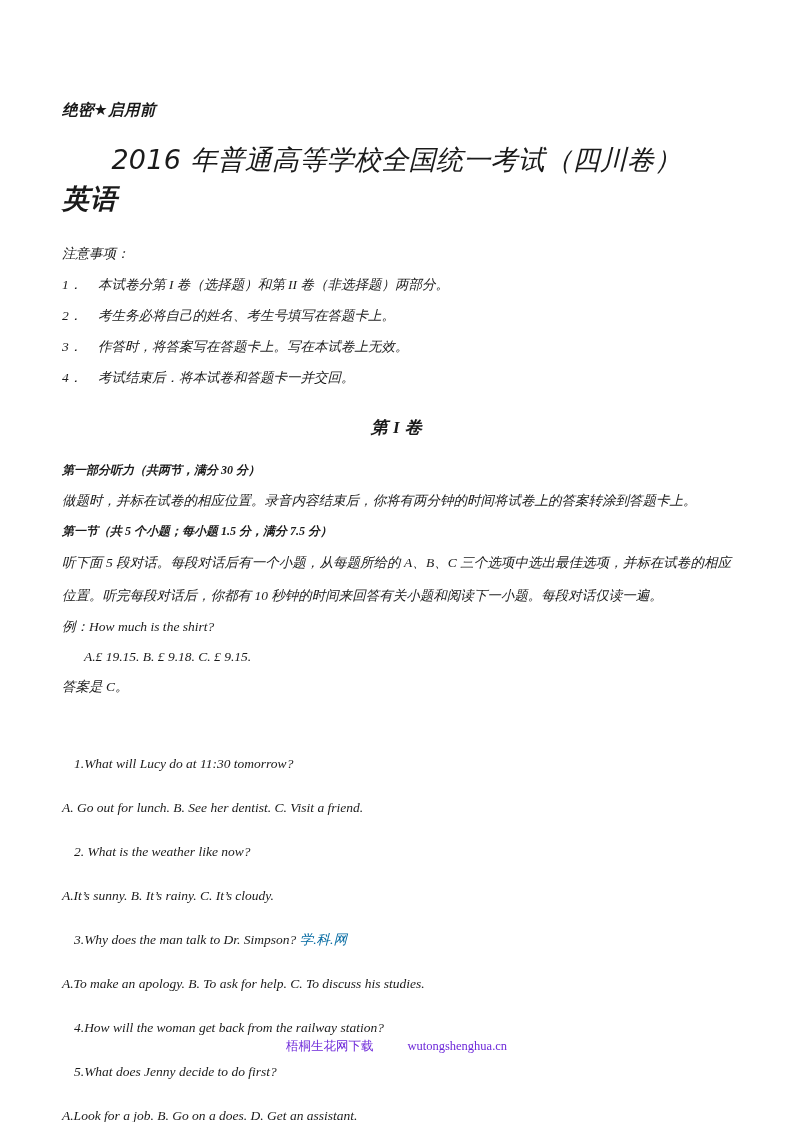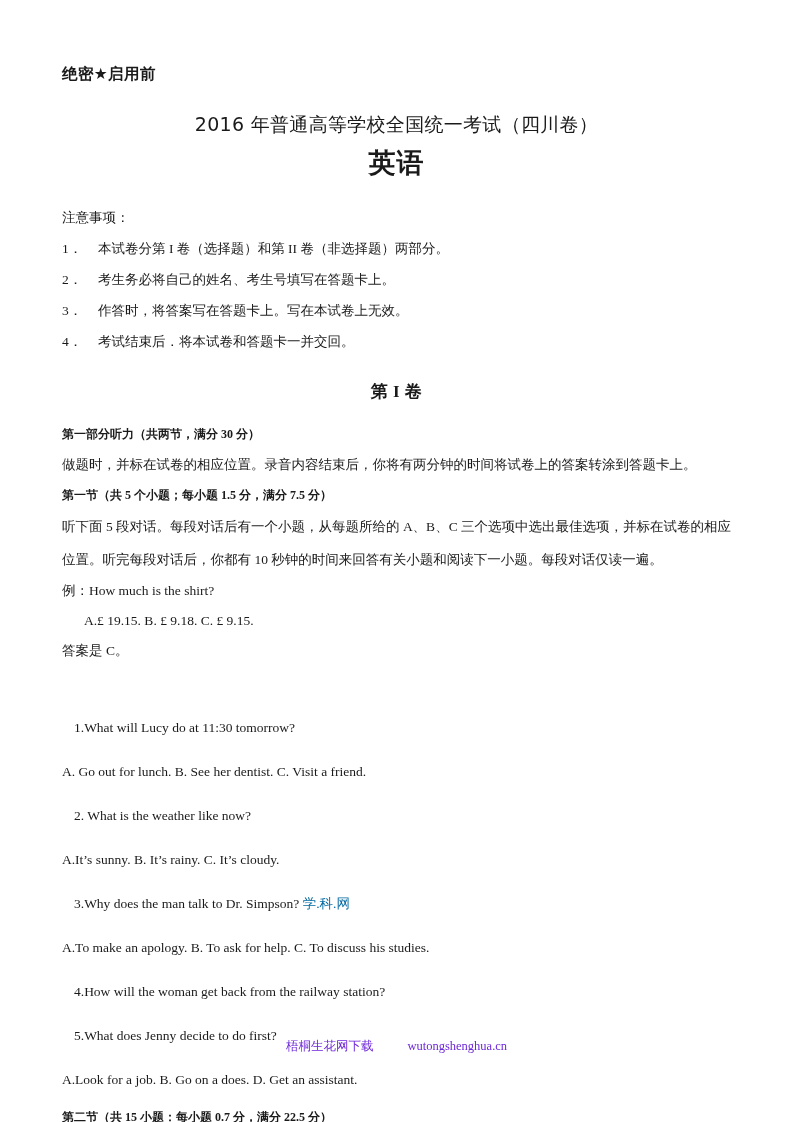--- a/index.html
+++ b/index.html
@@ -16,45 +16,45 @@
     color: #1a1a1a;
     -webkit-font-smoothing: antialiased;
   }
 
   .page {
     position: absolute;
     left: 0; top: 0;
     width: 793px;
     height: 1122px;
     box-sizing: border-box;
-    padding: 64px 62px 0 62px;
+    padding: 100px 62px 0 62px;
+    font-style: italic;
   }
 
   
   .secret-mark {
     font-family: "DejaVu Sans", "Liberation Sans", sans-serif;
     font-weight: bold;
     font-size: 15.5px;
     letter-spacing: 0.4px;
     line-height: 20px;
     margin: 0 0 23px 0;
   }
 
   .doc-title {
     text-align: center;
     font-family: "DejaVu Sans", "Liberation Sans", sans-serif;
-    font-size: 19px;
+    font-size: 27px;
     line-height: 34px;
     letter-spacing: 0.3px;
     margin: 0;
     white-space: nowrap;
   }
 
   .doc-subject {
-    text-align: center;
     font-family: "DejaVu Sans", "Liberation Sans", sans-serif;
     font-weight: bold;
     font-size: 27px;
     line-height: 40px;
     letter-spacing: 1px;
     margin: 2px 0 0 0;
   }
 
   
   .notes {

